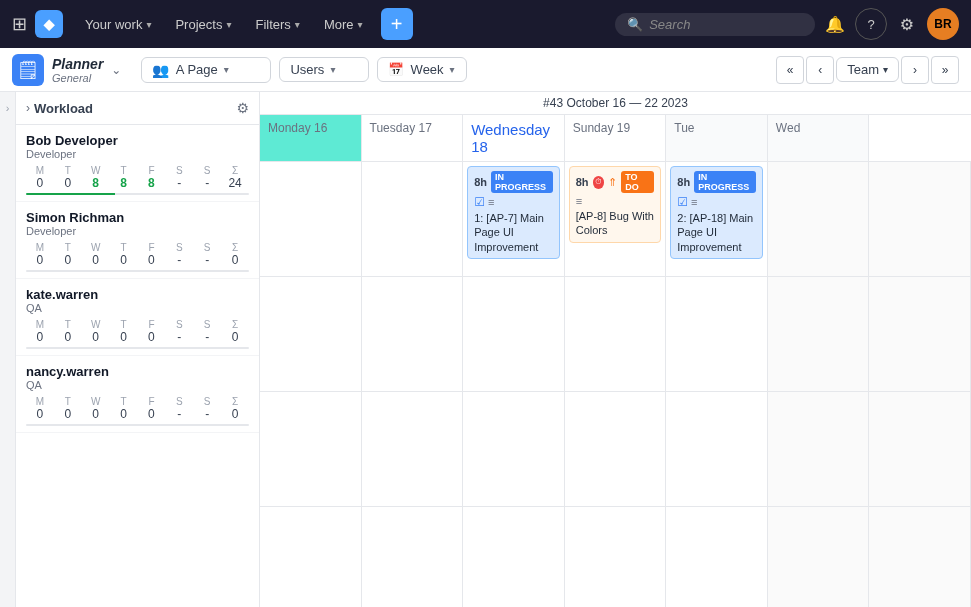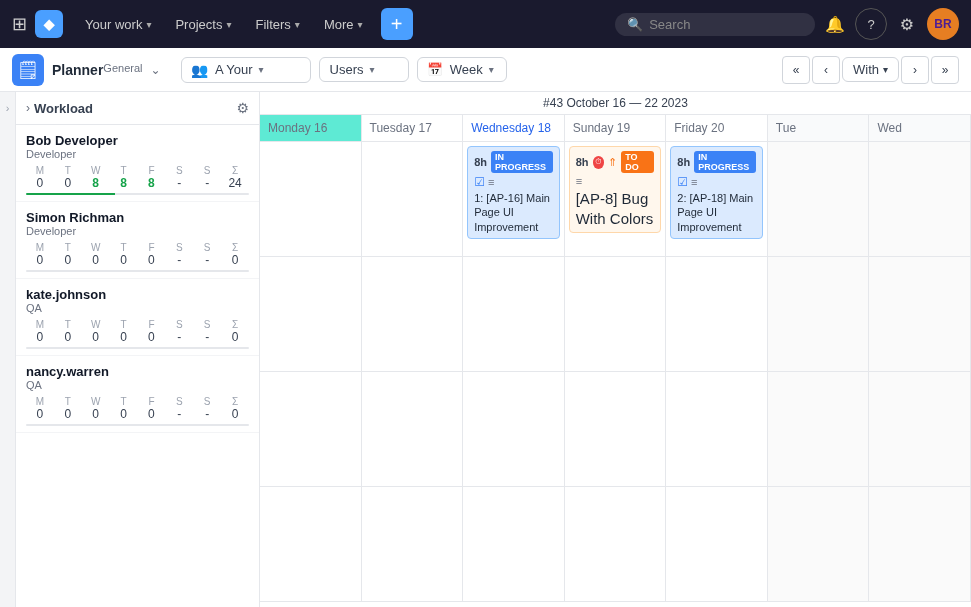--- a/index.html
+++ b/index.html
@@ -9,31 +9,31 @@
     .top-nav {
       display: flex; align-items: center; height: 48px; background: #1a1a2e; padding: 0 12px; gap: 4px;
     }
     .nav-grid-icon { color: #ccc; font-size: 18px; margin-right: 4px; cursor: pointer; }
     .nav-logo { width: 28px; height: 28px; background: #4a9fff; border-radius: 6px; display: flex; align-items: center; justify-content: center; color: white; font-weight: bold; font-size: 14px; margin-right: 8px; }
     .nav-item { color: #ccc; padding: 4px 10px; border-radius: 4px; cursor: pointer; display: flex; align-items: center; gap: 4px; font-size: 13px; }
     .nav-chevron { font-size: 10px; color: #aaa; }
     .nav-plus { width: 32px; height: 32px; background: #4a9fff; border-radius: 6px; display: flex; align-items: center; justify-content: center; color: white; font-size: 20px; cursor: pointer; margin-left: 4px; }
     .nav-spacer { flex: 1; }
     .nav-search { display: flex; align-items: center; background: rgba(255,255,255,0.1); border-radius: 20px; padding: 4px 12px; gap: 6px; width: 200px; }
-    .nav-search input { background: transparent; border: none; outline: none; color: #d946ef; font-size: 13px; width: 140px; }
+    .nav-search input { background: transparent; border: none; outline: none; color: #d946ef; font-size: 13px; width: 140px; font-style: italic; }
     .nav-search input::placeholder { color: #888; }
     .nav-icon-btn { width: 32px; height: 32px; border-radius: 50%; display: flex; align-items: center; justify-content: center; color: #ccc; cursor: pointer; font-size: 16px; }
-    .nav-avatar { width: 32px; height: 32px; border-radius: 50%; background: #e67e22; display: flex; align-items: center; justify-content: center; color: #4c1d95; font-weight: bold; font-size: 12px; cursor: pointer; }
+    .nav-avatar { width: 32px; height: 32px; border-radius: 50%; background: #e67e22; display: flex; align-items: center; justify-content: center; color: #000000; font-weight: bold; font-size: 12px; cursor: pointer; }
 
     
     .sub-nav {
       display: flex; align-items: center; height: 44px; background: #fff; border-bottom: 1px solid #e5e7eb; padding: 0 12px; gap: 8px;
     }
     .app-icon { width: 32px; height: 32px; background: #3b82f6; border-radius: 6px; display: flex; align-items: center; justify-content: center; color: white; font-size: 16px; }
-    .app-title { display: flex; flex-direction: row; }
+    .app-title { display: flex; flex-direction: column; font-style: italic; }
     .app-title-name { font-weight: 600; font-size: 14px; color: #1f2937; }
     .app-title-sub { font-size: 11px; color: #6b7280; }
     .title-chevron { color: #6b7280; font-size: 12px; cursor: pointer; }
     .dropdown-btn { display: flex; align-items: center; gap: 6px; border: 1px solid #d1d5db; border-radius: 6px; padding: 4px 10px; font-size: 13px; color: #374151; cursor: pointer; background: white; }
     .dropdown-chevron { color: #6b7280; font-size: 10px; }
     .week-nav { display: flex; align-items: center; gap: 2px; }
     .week-nav-btn { width: 28px; height: 28px; border: 1px solid #d1d5db; border-radius: 4px; display: flex; align-items: center; justify-content: center; cursor: pointer; color: #374151; font-size: 12px; background: white; }
     .today-btn { display: flex; align-items: center; gap: 4px; border: 1px solid #d1d5db; border-radius: 6px; padding: 4px 10px; font-size: 13px; color: #374151; cursor: pointer; background: white; }
     .today-chevron { font-size: 10px; }
 
@@ -76,38 +76,38 @@
 
 <div class="sub-nav">
   <div class="app-icon" style="font-size:18px;">🗒</div>
   <div class="app-title">
     <span class="app-title-name">Planner</span>
     <span class="app-title-sub">General</span>
   </div>
   <span class="title-chevron" style="margin-right:12px;">⌄</span>
   <div class="dropdown-btn" style="min-width:130px;">
     <span style="color:#3b82f6;font-size:14px;">👥</span>
-    <span>A Your</span>
+    <span>A Page</span>
     <span class="dropdown-chevron">▾</span>
   </div>
   <div class="dropdown-btn" style="min-width:90px;">
     <span>Users</span>
     <span class="dropdown-chevron">▾</span>
   </div>
   <div class="dropdown-btn" style="min-width:90px;">
     <span style="color:#3b82f6;font-size:13px;">📅</span>
     <span>Week</span>
     <span class="dropdown-chevron">▾</span>
   </div>
   <div class="nav-spacer"></div>
   <div class="week-nav">
     <div class="week-nav-btn">«</div>
     <div class="week-nav-btn">‹</div>
     <div class="today-btn">
-      <span>With</span>
+      <span>Team</span>
       <span class="today-chevron">▾</span>
     </div>
     <div class="week-nav-btn">›</div>
     <div class="week-nav-btn">»</div>
   </div>
 </div>
 
 <div class="main">
 
   <div style="display:flex;position:relative;">
@@ -163,21 +163,21 @@
               <div style="font-size: 12px; text-align: center; font-weight: 500; color: rgb(55, 65, 81);">0</div>
               <div style="font-size: 12px; text-align: center; font-weight: 500; color: rgb(55, 65, 81);">0</div>
               <div style="font-size: 12px; text-align: center; font-weight: 500; color: rgb(55, 65, 81);">0</div>
               <div style="font-size: 12px; text-align: center; font-weight: 500; color: rgb(55, 65, 81);">-</div>
               <div style="font-size: 12px; text-align: center; font-weight: 500; color: rgb(55, 65, 81);">-</div>
               <div style="font-size: 12px; text-align: center; font-weight: 500; color: rgb(55, 65, 81);">0</div>
               <div style="grid-column: 1 / -1; height: 2px; margin-top: 3px; border-radius: 1px; background: rgb(229, 231, 235);"></div>
             </div>
           </div>
           <div style="padding: 8px 10px 6px; border-bottom: 1px solid rgb(243, 244, 246);">
-            <div style="font-weight: 600; font-size: 13px; color: rgb(17, 24, 39);">kate.johnson</div>
+            <div style="font-weight: 600; font-size: 13px; color: rgb(17, 24, 39);">kate.warren</div>
             <div style="font-size: 11px; color: rgb(107, 114, 128); margin-bottom: 5px;">QA</div>
             <div style="display: grid; grid-template-columns: repeat(8, 1fr); gap: 0px;">
               <div style="font-size: 10px; color: rgb(156, 163, 175); text-align: center;">M</div>
               <div style="font-size: 10px; color: rgb(156, 163, 175); text-align: center;">T</div>
               <div style="font-size: 10px; color: rgb(156, 163, 175); text-align: center;">W</div>
               <div style="font-size: 10px; color: rgb(156, 163, 175); text-align: center;">T</div>
               <div style="font-size: 10px; color: rgb(156, 163, 175); text-align: center;">F</div>
               <div style="font-size: 10px; color: rgb(156, 163, 175); text-align: center;">S</div>
               <div style="font-size: 10px; color: rgb(156, 163, 175); text-align: center;">S</div>
               <div style="font-size: 10px; color: rgb(156, 163, 175); text-align: center;">Σ</div>
@@ -221,56 +221,55 @@
 
   <div style="flex:1;overflow:hidden;display:flex;flex-direction:column;">
 
     <div style="text-align:center;padding:4px;font-size:12px;color:#374151;font-weight:500;background:white;border-bottom:1px solid #e5e7eb;">
       <span>#43 October 16 — 22 2023</span>
     </div>
 
     <div style="display:grid;grid-template-columns:repeat(7,1fr);border-bottom:1px solid #e5e7eb;" id="days-header-row">
         <div style="padding: 6px 8px; border-right: 1px solid rgb(229, 231, 235); font-size: 12px; font-weight: 500; color: rgb(107, 114, 128); background: #5eead4;">Monday 16</div>
         <div style="padding: 6px 8px; border-right: 1px solid rgb(229, 231, 235); font-size: 12px; font-weight: 500; color: rgb(107, 114, 128); background: white;">Tuesday 17</div>
-        <div style="padding: 6px 8px; border-right: 1px solid rgb(229, 231, 235); font-size: 12px; font-weight: 500; color: rgb(37, 99, 235); background: white;">Wednesday 18</div>
+        <div style="padding: 6px 8px; border-right: 1px solid rgb(229, 231, 235); font-size: 15px; font-weight: 500; color: rgb(37, 99, 235); background: white;">Wednesday 18</div>
         <div style="padding: 6px 8px; border-right: 1px solid rgb(229, 231, 235); font-size: 12px; font-weight: 500; color: rgb(107, 114, 128); background: white;">Sunday 19</div>
-        <div style="padding: 6px 8px; border-right: 1px solid rgb(229, 231, 235); font-size: 12px; font-weight: 500; color: rgb(107, 114, 128); background: white;">Friday 20</div>
         <div style="padding: 6px 8px; border-right: 1px solid rgb(229, 231, 235); font-size: 12px; font-weight: 500; color: rgb(107, 114, 128); background: rgb(249, 250, 251);">Tue</div>
         <div style="padding: 6px 8px; border-right: 1px solid rgb(229, 231, 235); font-size: 12px; font-weight: 500; color: rgb(107, 114, 128); background: rgb(249, 250, 251);">Wed</div>
       </div>
 
     <div style="flex:1;overflow-y:auto;" id="calendar-body">
         <div style="display: grid; grid-template-columns: repeat(7, 1fr);">
           <div style="min-height: 115px; border-right: 1px solid rgb(229, 231, 235); border-bottom: 1px solid rgb(229, 231, 235); padding: 4px; vertical-align: top; background: white;"></div>
           <div style="min-height: 115px; border-right: 1px solid rgb(229, 231, 235); border-bottom: 1px solid rgb(229, 231, 235); padding: 4px; vertical-align: top; background: white;"></div>
           <div style="min-height: 115px; border-right: 1px solid rgb(229, 231, 235); border-bottom: 1px solid rgb(229, 231, 235); padding: 4px; vertical-align: top; background: white;">
             <div style="border-radius: 4px; padding: 4px 6px; margin-bottom: 4px; font-size: 11px; background: rgb(219, 234, 254); border: 1px solid rgb(147, 197, 253);">
               <div style="display: flex; align-items: center; gap: 4px; margin-bottom: 2px;">
                 <span style="font-size: 11px; font-weight: 600; color: rgb(55, 65, 81);">8h</span>
                 <span style="font-size: 9px; font-weight: 700; padding: 1px 4px; border-radius: 3px; background: rgb(59, 130, 246); color: white;">IN PROGRESS</span>
               </div>
               <div style="display: flex; align-items: center; gap: 3px; margin-bottom: 2px;">
                 <span style="color: rgb(59, 130, 246); font-size: 12px;">☑</span>
                 <span style="color: rgb(107, 114, 128); font-size: 11px;">≡</span>
               </div>
-              <div style="color: rgb(31, 41, 55); line-height: 1.3; font-size: 11px;">1: [AP-16] Main Page UI Improvement</div>
+              <div style="color: rgb(31, 41, 55); line-height: 1.3; font-size: 11px;">1: [AP-7] Main Page UI Improvement</div>
             </div>
           </div>
           <div style="min-height: 115px; border-right: 1px solid rgb(229, 231, 235); border-bottom: 1px solid rgb(229, 231, 235); padding: 4px; vertical-align: top; background: white;">
             <div style="border-radius: 4px; padding: 4px 6px; margin-bottom: 4px; font-size: 11px; background: rgb(255, 247, 237); border: 1px solid rgb(254, 215, 170);">
               <div style="display: flex; align-items: center; gap: 4px; margin-bottom: 2px;">
                 <span style="font-size: 11px; font-weight: 600; color: rgb(55, 65, 81);">8h</span>
                 <span style="width: 13px; height: 13px; background: rgb(239, 68, 68); border-radius: 50%; display: inline-flex; align-items: center; justify-content: center; color: white; font-size: 8px;">⏱</span>
                 <span style="color: rgb(249, 115, 22); font-size: 11px;">⇑</span>
                 <span style="font-size: 9px; font-weight: 700; padding: 1px 4px; border-radius: 3px; background: rgb(249, 115, 22); color: white;">TO DO</span>
               </div>
               <div style="display: flex; align-items: center; gap: 3px; margin-bottom: 2px;">
                 <span style="color: rgb(107, 114, 128); font-size: 11px;">≡</span>
               </div>
-              <div style="color: rgb(31, 41, 55); line-height: 1.3; font-size: 15px;">[AP-8] Bug With Colors</div>
+              <div style="color: rgb(31, 41, 55); line-height: 1.3; font-size: 11px;">[AP-8] Bug With Colors</div>
             </div>
           </div>
           <div style="min-height: 115px; border-right: 1px solid rgb(229, 231, 235); border-bottom: 1px solid rgb(229, 231, 235); padding: 4px; vertical-align: top; background: white;">
             <div style="border-radius: 4px; padding: 4px 6px; margin-bottom: 4px; font-size: 11px; background: rgb(219, 234, 254); border: 1px solid rgb(147, 197, 253);">
               <div style="display: flex; align-items: center; gap: 4px; margin-bottom: 2px;">
                 <span style="font-size: 11px; font-weight: 600; color: rgb(55, 65, 81);">8h</span>
                 <span style="font-size: 9px; font-weight: 700; padding: 1px 4px; border-radius: 3px; background: rgb(59, 130, 246); color: white;">IN PROGRESS</span>
               </div>
               <div style="display: flex; align-items: center; gap: 3px; margin-bottom: 2px;">
                 <span style="color: rgb(59, 130, 246); font-size: 12px;">☑</span>

